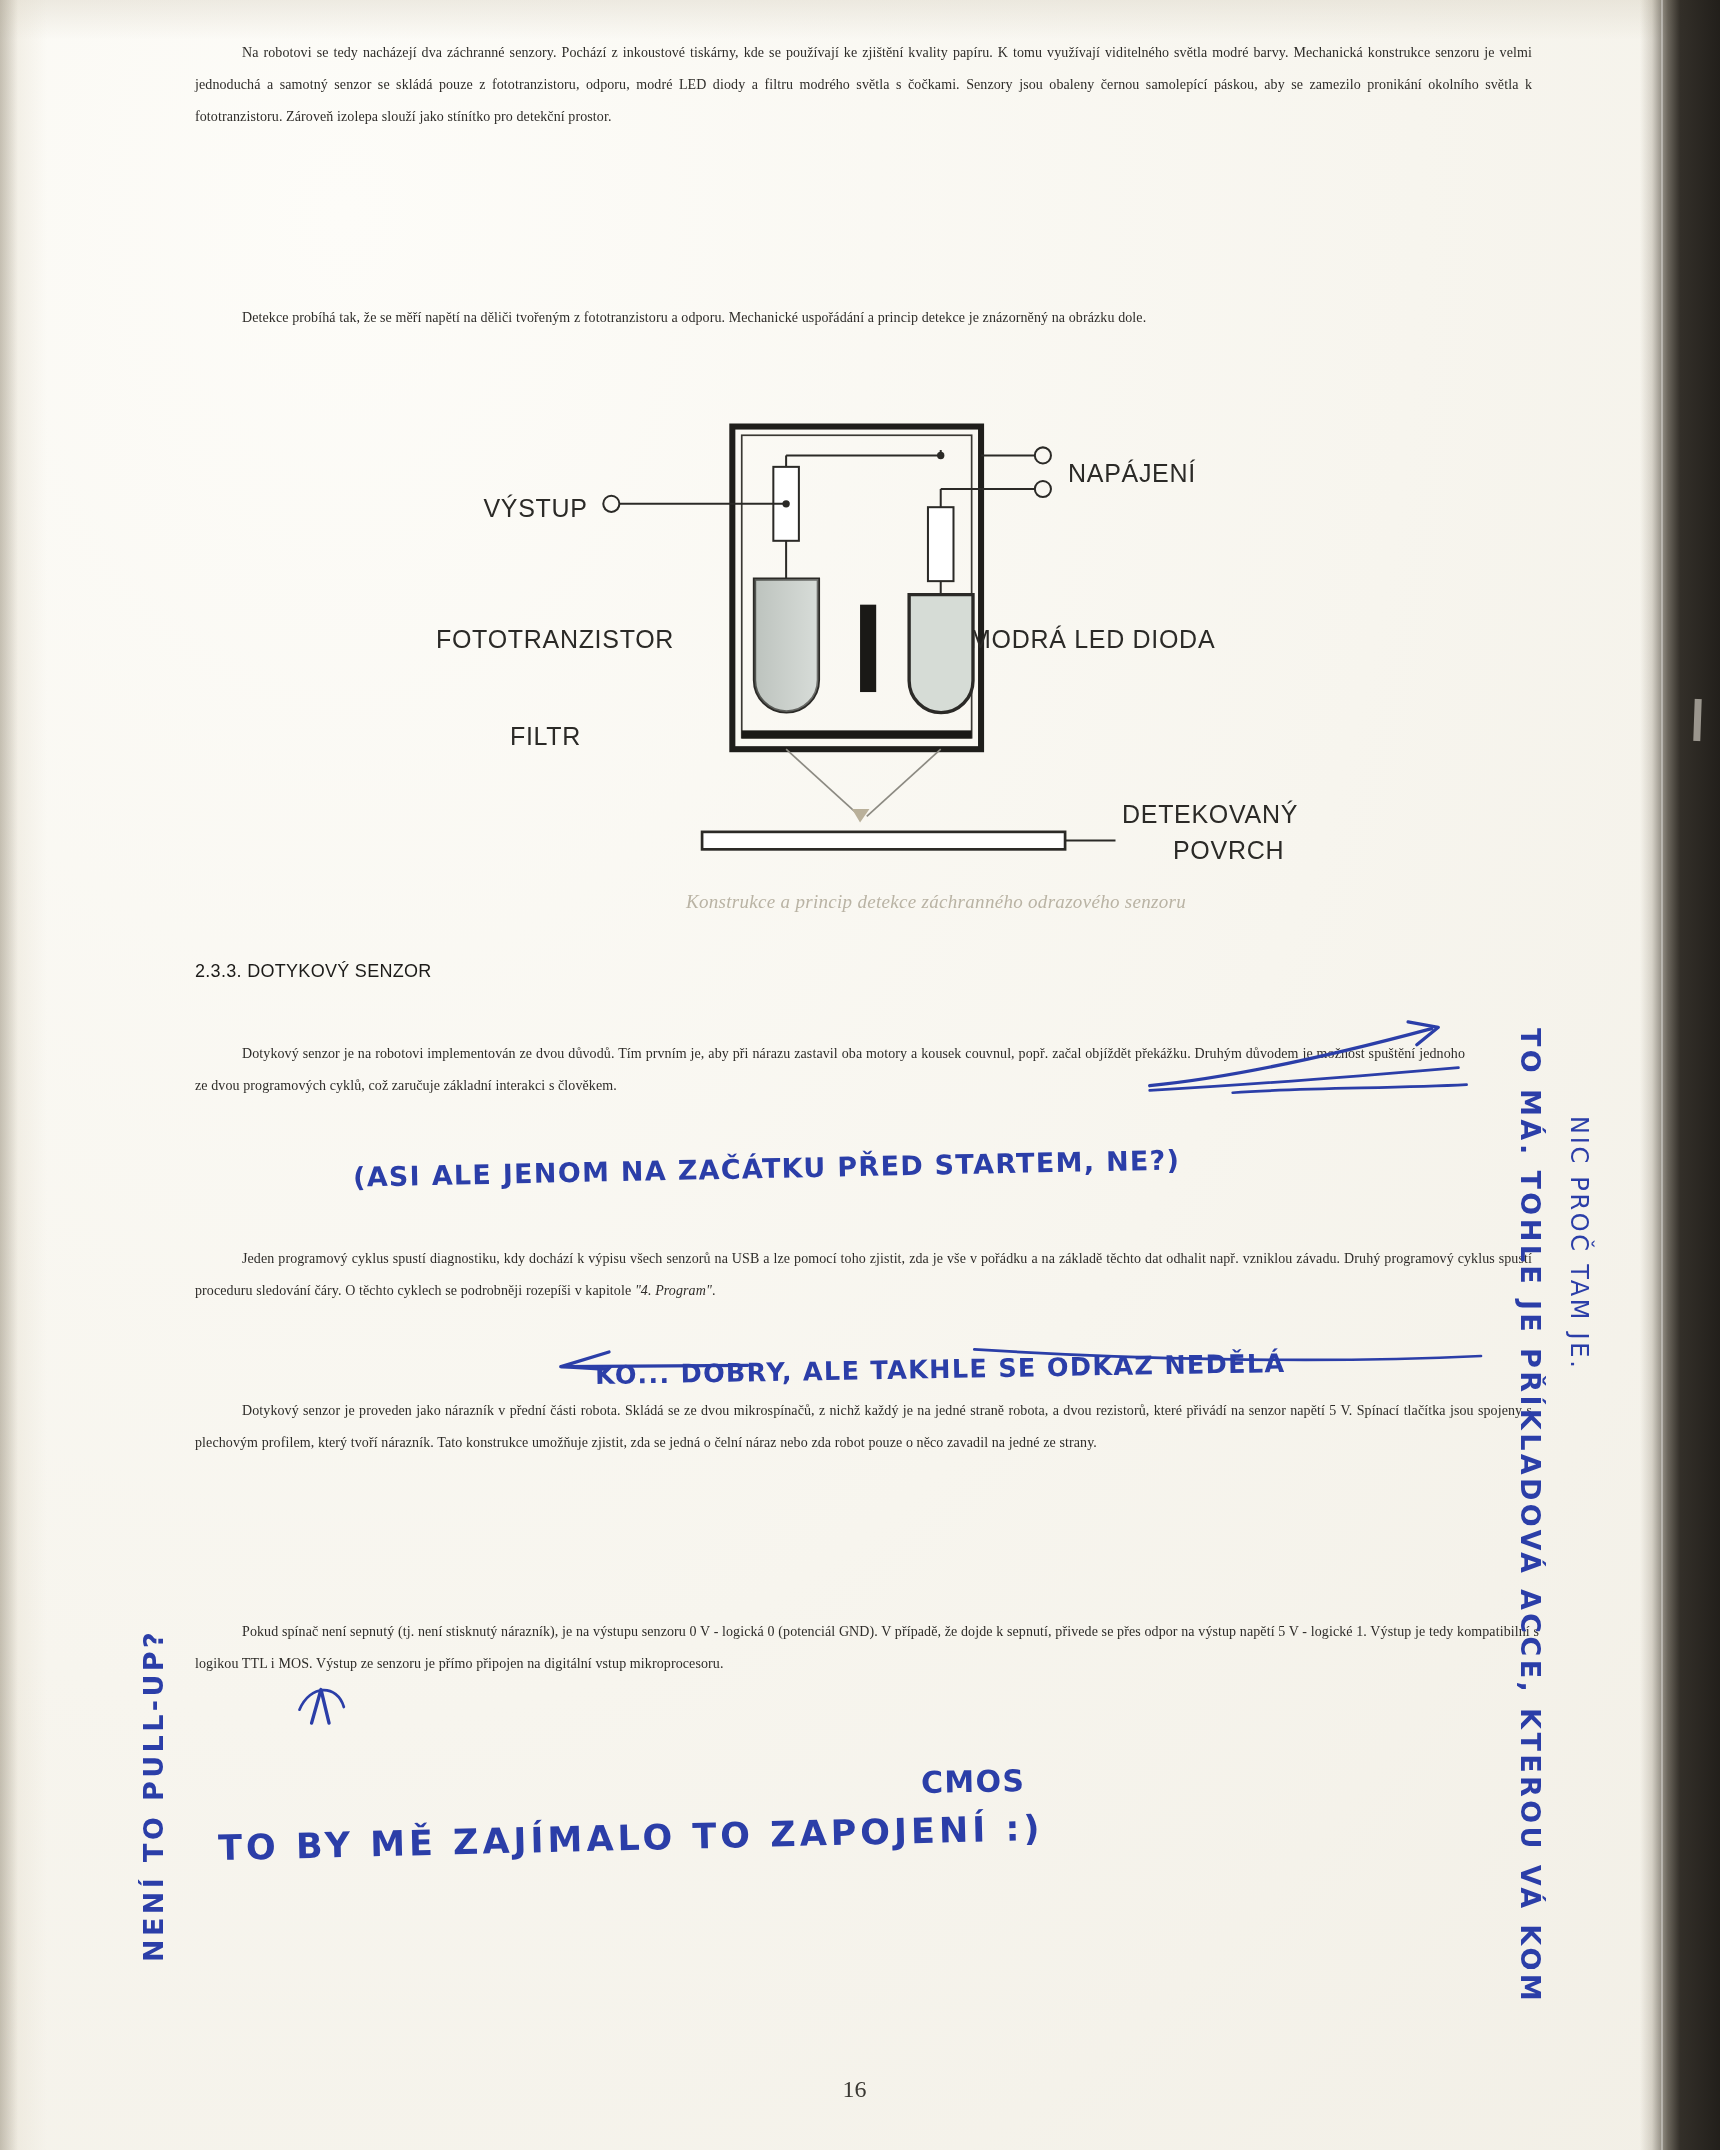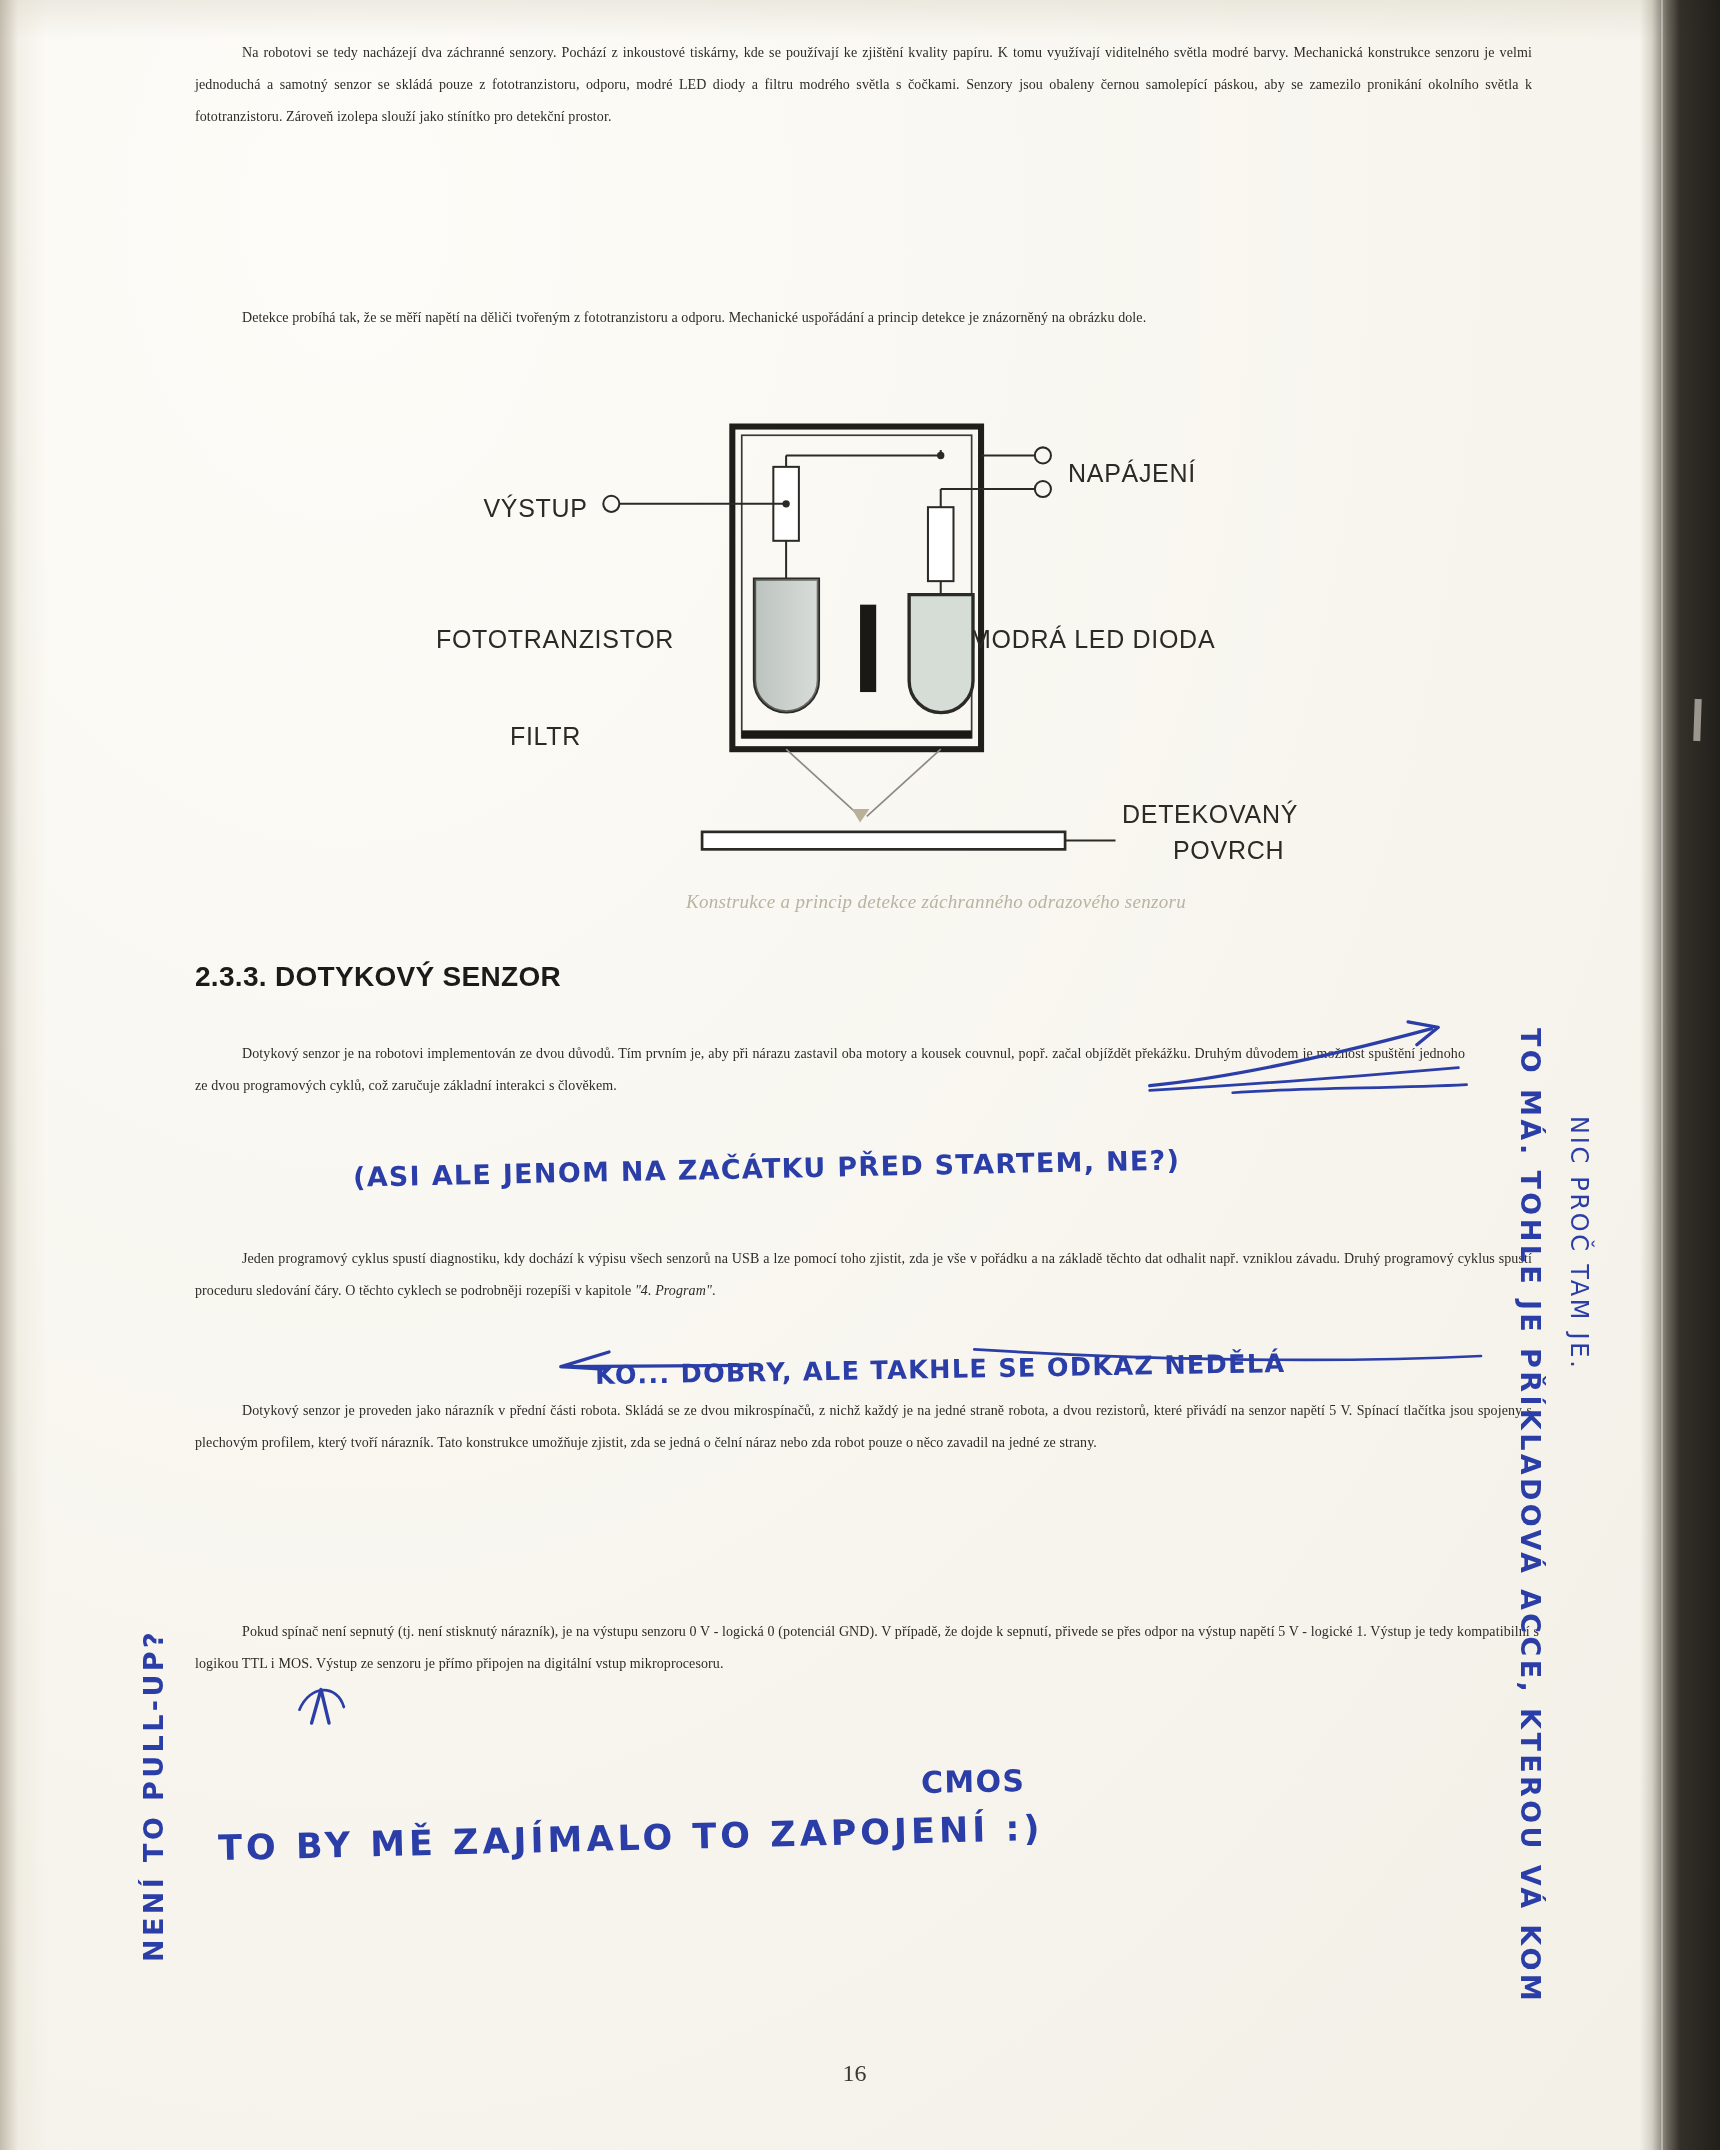--- a/index.html
+++ b/index.html
@@ -80,36 +80,37 @@
     font-size: 14px;
     line-height: 32px;
     text-align: justify;
     letter-spacing: 0.1px;
   }
   .para .indent { display: inline-block; width: 47px; }
 
   .heading {
     position: absolute;
     font-family: "Liberation Sans", sans-serif;
-    font-weight: bold;
-    font-size: 28px;
+    font-weight: normal;
+    font-size: 18px;
     letter-spacing: 0.3px;
     color: #1c1b19;
   }
 
   .italic { font-style: italic; }
 
   
   #page-number {
     position: absolute;
     left: 0; right: 12px;
     text-align: center;
     font-size: 24px;
     color: #3a3833;
     font-family: "Liberation Serif", serif;
+    margin-top: 16px;
   }
 
   
   #figure {
     position: absolute;
     left: 470px;
     top: 403px;
     width: 807px;
     height: 484px;
   }

